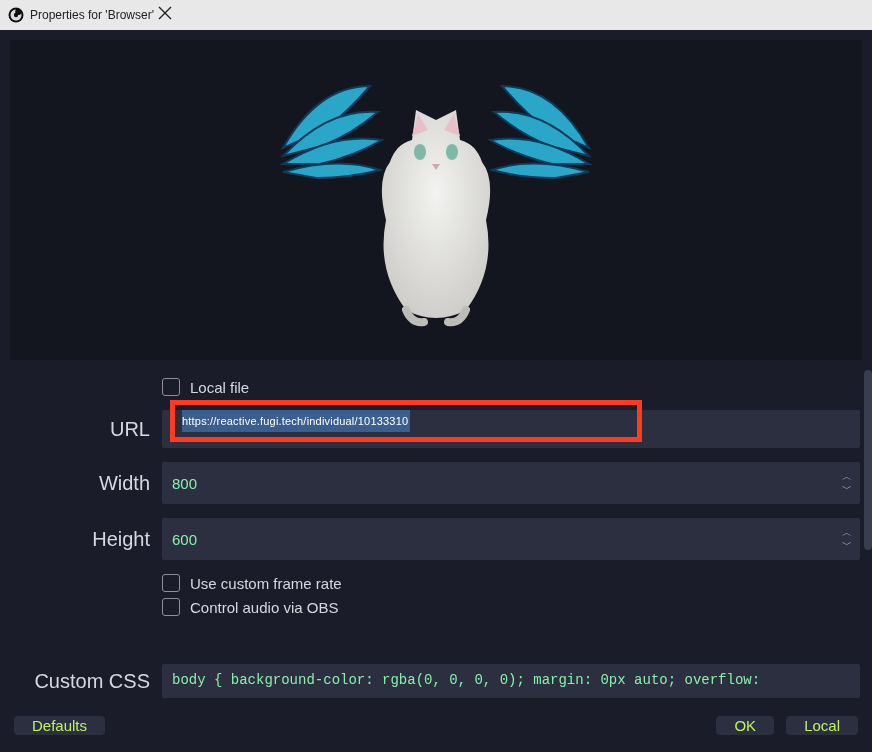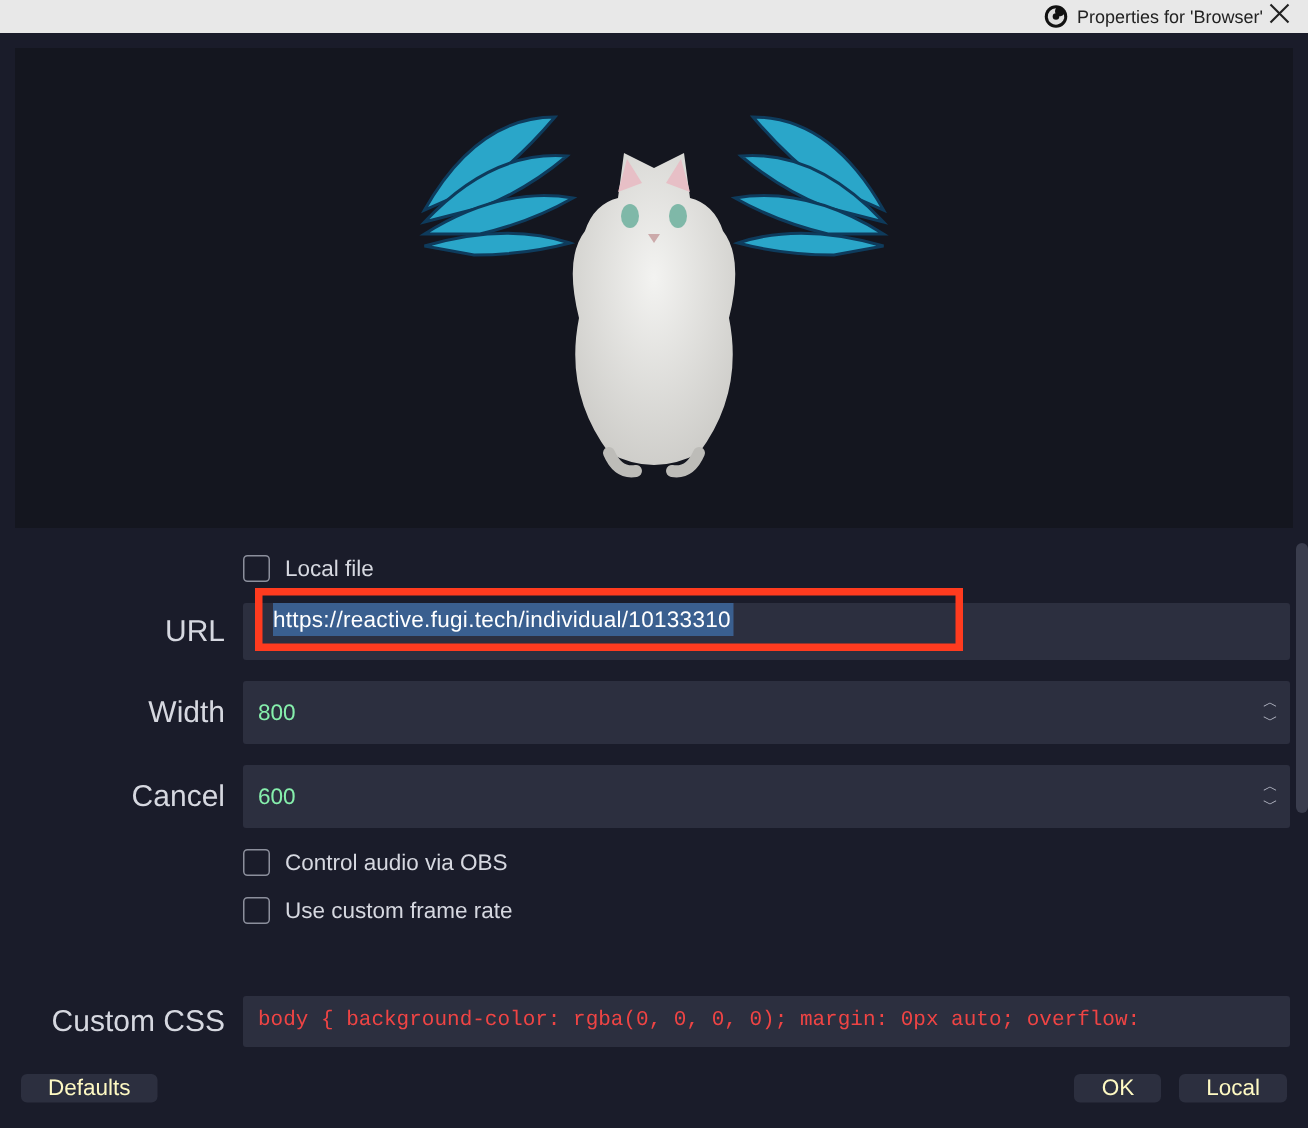--- a/index.html
+++ b/index.html
@@ -1,20 +1,20 @@
 <!DOCTYPE html>
 <html><head>
 <meta charset="utf-8">
 <style>
   * { box-sizing: border-box; margin: 0; padding: 0; }
   html, body { width: 872px; height: 752px; overflow: hidden; font-family: "Segoe UI", Arial, sans-serif; background: #000; }
   .window { width: 872px; height: 752px; background: #1a1c2a; display: flex; flex-direction: column; }
   .titlebar {
     height: 42px; background: #e8e8e8; display: flex; align-items: center;
-    padding: 0 8px; justify-content: flex-end;
+    padding: 0 8px; justify-content: flex-start;
   }
   .titlebar-left { display: flex; align-items: center; gap: 6px; }
   .app-icon { width: 16px; height: 16px; }
   .title-text { font-size: 12px; color: #222; }
   .close-x { font-size: 16px; color: #222; cursor: pointer; padding: 0 4px; }
   .content { flex: 1; background: #1a1c2a; display: flex; flex-direction: column; position: relative; }
   .preview-area {
     margin: 10px 10px 0 10px;
     height: 320px;
     background: #14161f;
@@ -51,48 +51,48 @@
     font-size: 15px; padding: 9px 10px; border-radius: 2px; width: 100%;
   }
   .url-row { position: relative; }
   .url-highlight {
     position: absolute; left: 158px; top: -10px; height: 42px; width: 472px;
     border: 5px solid #ff3b1f; z-index: 3; pointer-events: none;
   }
   .url-input { background: #2c2f3f; height: 38px; }
   .url-text-sel {
     position: absolute; left: 170px; top: 0px; height: 22px;
-    background: #3a5f8f; color: #fff; font-size: 15px;
+    background: #3a5f8f; color: #fff; font-size: 11px;
     display: flex; align-items: center; padding: 8px 2px 8px 0;
     z-index: 2; pointer-events: none;
     letter-spacing: 0.2px;
   }
   .spinner-wrap { position: relative; width: 100%; }
   .spinner { height: 42px; padding-right: 24px; }
   .spin-btns {
     position: absolute; right: 4px; top: 0; height: 100%; width: 18px;
     display: flex; flex-direction: column; justify-content: center; align-items: center;
     gap: 2px;
   }
   .spin-up, .spin-down { color: #b6b9c6; font-size: 10px; line-height: 10px; cursor: pointer; }
   .css-box {
     font-family: "Consolas", "Courier New", monospace; font-size: 14px;
     white-space: pre; overflow: hidden; height: 34px; padding-top: 8px;
-    color: #ef4444;
+    color: #86efac;
   }
   .right-scroll {
     position: absolute; right: 0; top: 10px; width: 8px; height: 180px;
     background: #3a3d4d; border-radius: 4px;
   }
   .footer {
     height: 54px; background: #1a1c2a; display: flex; align-items: center;
     padding: 0 14px; justify-content: space-between;
   }
   .btn {
-    background: #2c2f3f; color: #fef9c3; border: none; border-radius: 4px;
+    background: #2c2f3f; color: #bef264; border: none; border-radius: 4px;
     padding: 1px 18px; font-size: 15px; cursor: pointer;
   }
   .footer-right { display: flex; gap: 12px; }
   .form-row.tight { margin-bottom: 6px; }
 </style>
 </head>
 <body>
 
 <div class="window">
 
@@ -178,45 +178,45 @@
               <input class="spinner" type="text" value="800" style="">
               <div class="spin-btns">
                 <span class="spin-up">︿</span>
                 <span class="spin-down">﹀</span>
               </div>
             </div>
           </div>
         </div>
 
         <div class="form-row">
-          <div class="form-label">Cancel</div>
+          <div class="form-label">Height</div>
           <div class="form-control">
             <div class="spinner-wrap">
               <input class="spinner" type="text" value="600" style="">
               <div class="spin-btns">
                 <span class="spin-up">︿</span>
                 <span class="spin-down">﹀</span>
               </div>
             </div>
           </div>
         </div>
 
+        <div class="form-row checkbox-row tight">
+          <div class="form-label"></div>
+          <div class="form-control">
+            <div class="checkbox"></div>
+            <span class="check-label">Use custom frame rate</span>
+          </div>
+        </div>
+
         <div class="form-row checkbox-row">
           <div class="form-label"></div>
           <div class="form-control">
             <div class="checkbox"></div>
             <span class="check-label">Control audio via OBS</span>
-          </div>
-        </div>
-
-        <div class="form-row checkbox-row tight">
-          <div class="form-label"></div>
-          <div class="form-control">
-            <div class="checkbox"></div>
-            <span class="check-label">Use custom frame rate</span>
           </div>
         </div>
 
         <div class="form-row" style="margin-bottom:0;margin-top:48px;">
           <div class="form-label">Custom CSS</div>
           <div class="form-control">
             <div class="css-box">body { background-color: rgba(0, 0, 0, 0); margin: 0px auto; overflow:</div>
           </div>
         </div>
 

